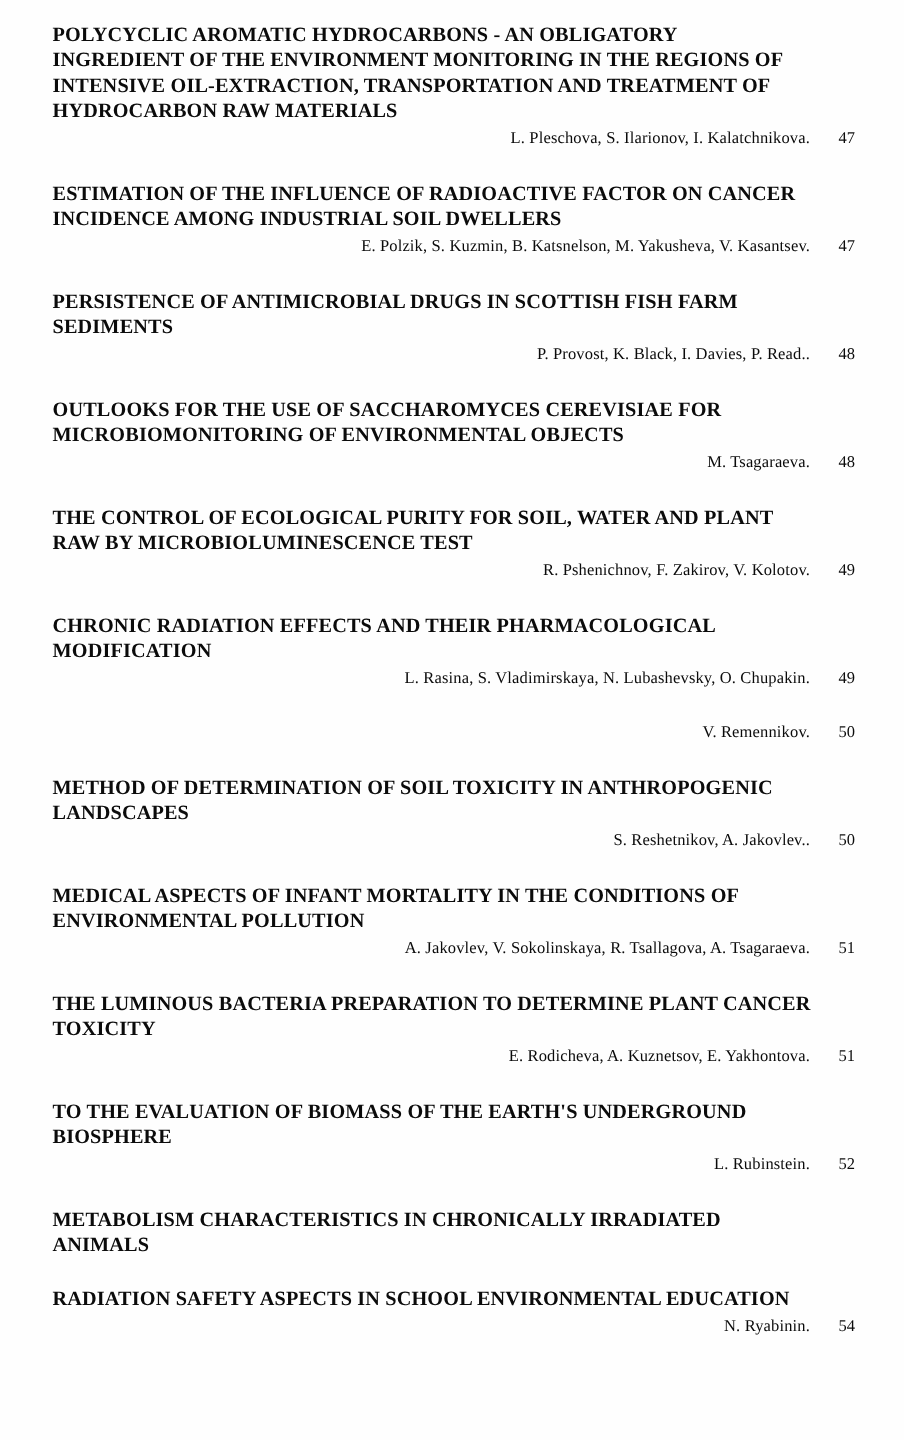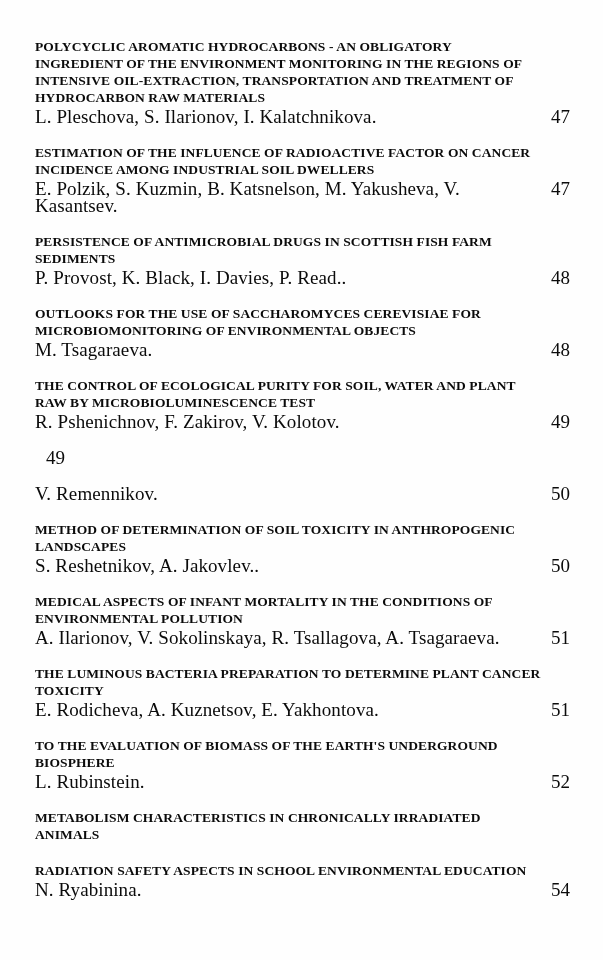--- a/index.html
+++ b/index.html
@@ -11,41 +11,41 @@
     width: 603px;
     height: 960px;
     font-family: "Liberation Serif", "DejaVu Serif", serif;
     color: #0b0b0b;
     overflow: hidden;
   }
   .page {
     box-sizing: border-box;
     width: 603px;
     height: 960px;
-    padding: 38px 33px 20px 35px;
+    padding: 14px 33px 20px 35px;
     background: #fefefe;
   }
   .entry {
     margin-bottom: 19px;
   }
   .entry:last-child {
     margin-bottom: 0;
   }
   .title {
     font-weight: bold;
     font-size: 13.5px;
     line-height: 17px;
     max-width: 506px;
     letter-spacing: 0.1px;
   }
   .byline {
     display: flex;
-    justify-content: space-between;
+    justify-content: flex-end;
     align-items: baseline;
-    font-size: 19px;
+    font-size: 11px;
     line-height: 17px;
     margin-top: 2px;
   }
   .authors {
     letter-spacing: 0.1px;
   }
   .pagenum {
     text-align: right;
     min-width: 30px;
   }
@@ -89,21 +89,23 @@
 
   <div class="entry">
     <div class="title">THE CONTROL OF ECOLOGICAL PURITY FOR SOIL, WATER AND PLANT RAW BY MICROBIOLUMINESCENCE TEST</div>
     <div class="byline">
       <span class="authors">R. Pshenichnov, F. Zakirov, V. Kolotov.</span>
       <span class="pagenum">49</span>
     </div>
   </div>
 
   <div class="entry">
+    <div class="title">CHRONIC RADIATION EFFECTS AND THEIR PHARMACOLOGICAL MODIFICATION</div>
     <div class="byline">
+      <span class="authors">L. Rasina, S. Vladimirskaya, N. Lubashevsky, O. Chupakin.</span>
       <span class="pagenum">49</span>
     </div>
   </div>
 
   <div class="entry">
     <div class="byline">
       <span class="authors">V. Remennikov.</span>
       <span class="pagenum">50</span>
     </div>
   </div>
@@ -112,21 +114,21 @@
     <div class="title">METHOD OF DETERMINATION OF SOIL TOXICITY IN ANTHROPOGENIC LANDSCAPES</div>
     <div class="byline">
       <span class="authors">S. Reshetnikov, A. Jakovlev..</span>
       <span class="pagenum">50</span>
     </div>
   </div>
 
   <div class="entry">
     <div class="title">MEDICAL ASPECTS OF INFANT MORTALITY IN THE CONDITIONS OF ENVIRONMENTAL POLLUTION</div>
     <div class="byline">
-      <span class="authors">A. Ilarionov, V. Sokolinskaya, R. Tsallagova, A. Tsagaraeva.</span>
+      <span class="authors">A. Jakovlev, V. Sokolinskaya, R. Tsallagova, A. Tsagaraeva.</span>
       <span class="pagenum">51</span>
     </div>
   </div>
 
   <div class="entry">
     <div class="title">THE LUMINOUS BACTERIA PREPARATION TO DETERMINE PLANT CANCER TOXICITY</div>
     <div class="byline">
       <span class="authors">E. Rodicheva, A. Kuznetsov, E. Yakhontova.</span>
       <span class="pagenum">51</span>
     </div>
@@ -140,18 +142,18 @@
     </div>
   </div>
 
   <div class="entry">
     <div class="title">METABOLISM CHARACTERISTICS IN CHRONICALLY IRRADIATED ANIMALS</div>
   </div>
 
   <div class="entry">
     <div class="title">RADIATION SAFETY ASPECTS IN SCHOOL ENVIRONMENTAL EDUCATION</div>
     <div class="byline">
-      <span class="authors">N. Ryabinina.</span>
+      <span class="authors">N. Ryabinin.</span>
       <span class="pagenum">54</span>
     </div>
   </div>
 </div>
 </div>
 
 </body></html>

